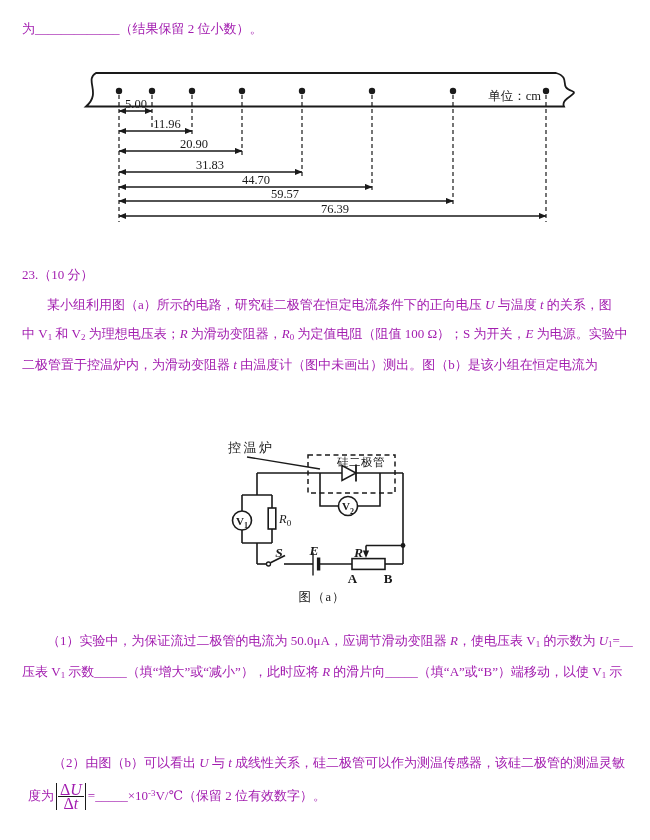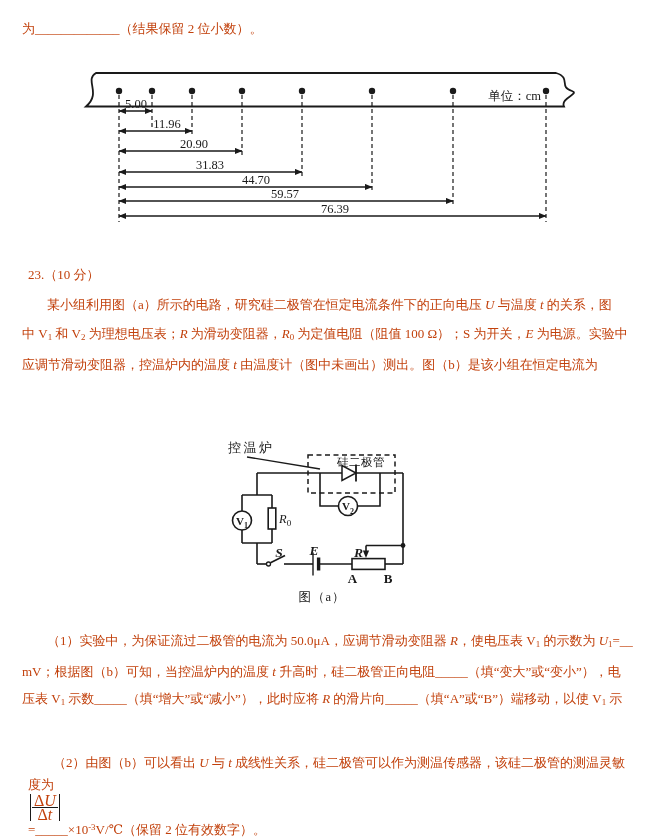--- a/index.html
+++ b/index.html
@@ -1,29 +1,29 @@
 <!DOCTYPE html>
 <html><head>
 <meta charset="utf-8">
 <style>
   html,body{margin:0;padding:0;background:#e8e8e8;}
   .page{
     position:relative;width:650px;height:840px;background:#ffffff;
-    font-family:"Liberation Serif","DejaVu Serif",serif;color:#c2410c;
+    font-family:"Liberation Serif","DejaVu Serif",serif;color:#a21caf;
     overflow:hidden;margin:0 auto;
   }
   .tline{position:absolute;white-space:nowrap;font-size:13px;}
   .block{position:absolute;}
   .block .line{white-space:nowrap;font-size:13px;line-height:28.5px;}
   .block.wide .line{line-height:27px;}
   .indent{text-indent:25px;}
   .it{font-style:italic;}
   .sb{font-size:0.68em;vertical-align:-0.22em;}
   .sp{font-size:0.68em;vertical-align:0.5em;}
-  .flexline{display:flex;align-items:flex-start;height:40px;white-space:nowrap;font-size:13px;flex-direction:column;}
+  .flexline{display:flex;align-items:center;height:40px;white-space:nowrap;font-size:13px;}
   .absbar{display:inline-block;width:0;height:27px;border-left:1.3px solid #1a1a1a;margin:0 1.5px;}
   .frac{display:inline-flex;flex-direction:column;align-items:center;font-size:16px;line-height:13px;}
   .frac .num{border-bottom:1.2px solid #1a1a1a;padding:0 2px;}
   .frac .den{padding:0 2px;}
   svg{position:absolute;overflow:visible;}
   svg text{font-family:"Liberation Serif","DejaVu Serif",serif;fill:#1a1a1a;}
   .wire{stroke:#1a1a1a;stroke-width:1.6;fill:none;}
   .thin{stroke:#1a1a1a;stroke-width:1.3;fill:none;}
   .dashv{stroke:#1a1a1a;stroke-width:1.2;fill:none;stroke-dasharray:4 3;}
 </style>
@@ -84,26 +84,26 @@
       <text x="136" y="107.5" text-anchor="middle">5.00</text>
       <text x="167" y="128" text-anchor="middle">11.96</text>
       <text x="194" y="148" text-anchor="middle">20.90</text>
       <text x="210" y="169" text-anchor="middle">31.83</text>
       <text x="256" y="184" text-anchor="middle">44.70</text>
       <text x="285" y="198" text-anchor="middle">59.57</text>
       <text x="335" y="213" text-anchor="middle">76.39</text>
     </g>
   </svg>
 
-  <div class="tline" style="left:28px;top:266px;">23.（10 分）</div>
+  <div class="tline" style="left:22px;top:266px;">23.（10 分）</div>
 
   <div class="block" style="left:22px;top:291px;width:615px;">
     <div class="line indent"><span>某小组利用图（a）所示的电路，研究硅二极管在恒定电流条件下的正向电压 </span><span class="it">U</span><span> 与温度 </span><span class="it">t</span><span> 的关系，图</span></div>
     <div class="line"><span>中 V</span><span class="sb">1</span><span> 和 V</span><span class="sb">2</span><span> 为理想电压表；</span><span class="it">R</span><span> 为滑动变阻器，</span><span class="it">R</span><span class="sb">0</span><span> 为定值电阻（阻值 100 Ω）；S 为开关，</span><span class="it">E</span><span> 为电源。实验中</span></div>
-    <div class="line"><span>应调节滑动变阻器，控温炉内的温度 </span><span class="it">t</span><span> 由温度计（图中未画出）测出。图（b）是该小组在恒定电流为</span></div>
+    <div class="line"><span>二极管置于控温炉内，为滑动变阻器 </span><span class="it">t</span><span> 由温度计（图中未画出）测出。图（b）是该小组在恒定电流为</span></div>
   </div>
 
   <svg style="left:215px;top:436px;" width="210" height="172" viewBox="215 436 210 172">
 
     <text x="228" y="452" font-size="13" letter-spacing="2.5">控温炉</text>
     <line class="thin" x1="247" y1="457" x2="320" y2="469"></line>
 
     <rect x="308" y="455" width="87" height="38" fill="none" stroke="#1a1a1a" stroke-width="1.5" stroke-dasharray="5 3.5"></rect>
     <text x="337" y="466" font-size="11.5" letter-spacing="0.5">硅二极管</text>
 
@@ -156,21 +156,20 @@
     </g>
     <path class="wire" d="M385,564 H403"></path>
     <path class="wire" d="M403,564 V473"></path>
     <circle cx="403" cy="545.5" r="2.4" fill="#1a1a1a"></circle>
 
     <text x="322" y="601" text-anchor="middle" font-size="12.5" letter-spacing="1">图（a）</text>
   </svg>
 
   <div class="block wide" style="left:22px;top:627px;width:620px;">
     <div class="line indent"><span>（1）实验中，为保证流过二极管的电流为 50.0μA，应调节滑动变阻器 </span><span class="it">R</span><span>，使电压表 V</span><span class="sb">1</span><span> 的示数为 </span><span class="it">U</span><span class="sb">1</span><span>=__</span></div>
-    <div class="line"><span>mV；根据图（b）可知，当控温炉内的温度 </span><span class="it">t</span><span> 升高时，硅二极管正向电阻_____（填“变大”或“变小”），电</span></div>
     <div class="line"><span>压表 V</span><span class="sb">1</span><span> 示数_____（填“增大”或“减小”），此时应将 </span><span class="it">R</span><span> 的滑片向_____（填“A”或“B”）端移动，以使 V</span><span class="sb">1</span><span> 示</span></div>
   </div>
 
   <div class="block wide" style="left:28px;top:749px;width:620px;">
     <div class="line indent"><span>（2）由图（b）可以看出 </span><span class="it">U</span><span> 与 </span><span class="it">t</span><span> 成线性关系，硅二极管可以作为测温传感器，该硅二极管的测温灵敏</span></div>
     <div class="flexline">
       <span><span>度为 </span></span>
       <span style="display:inline-flex;align-items:center;">
         <span class="absbar"></span>
         <span class="frac">

